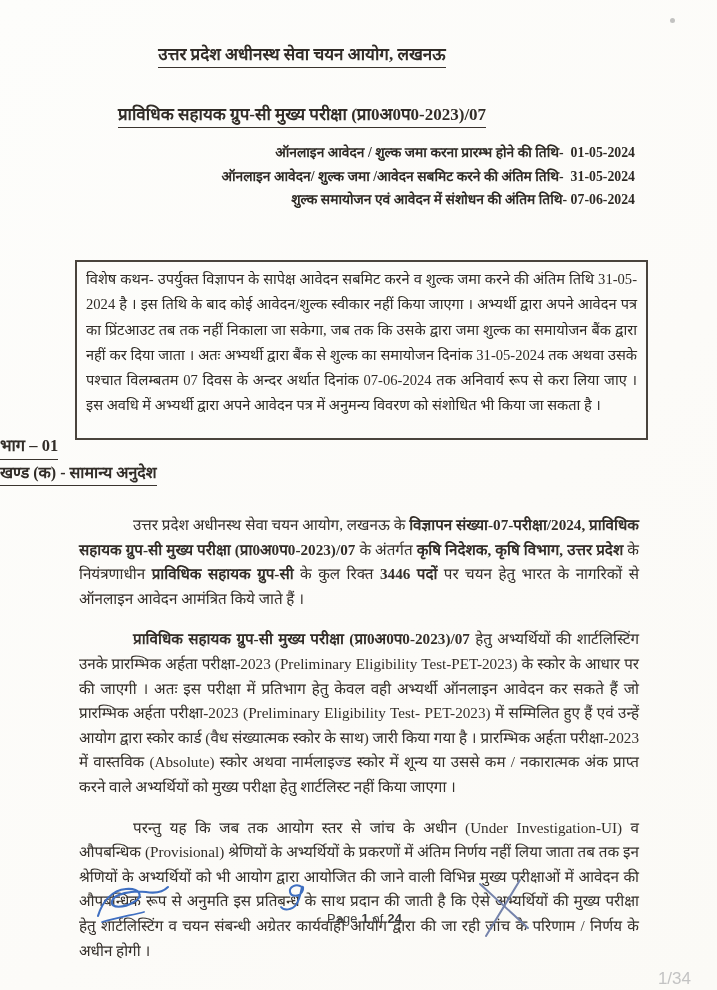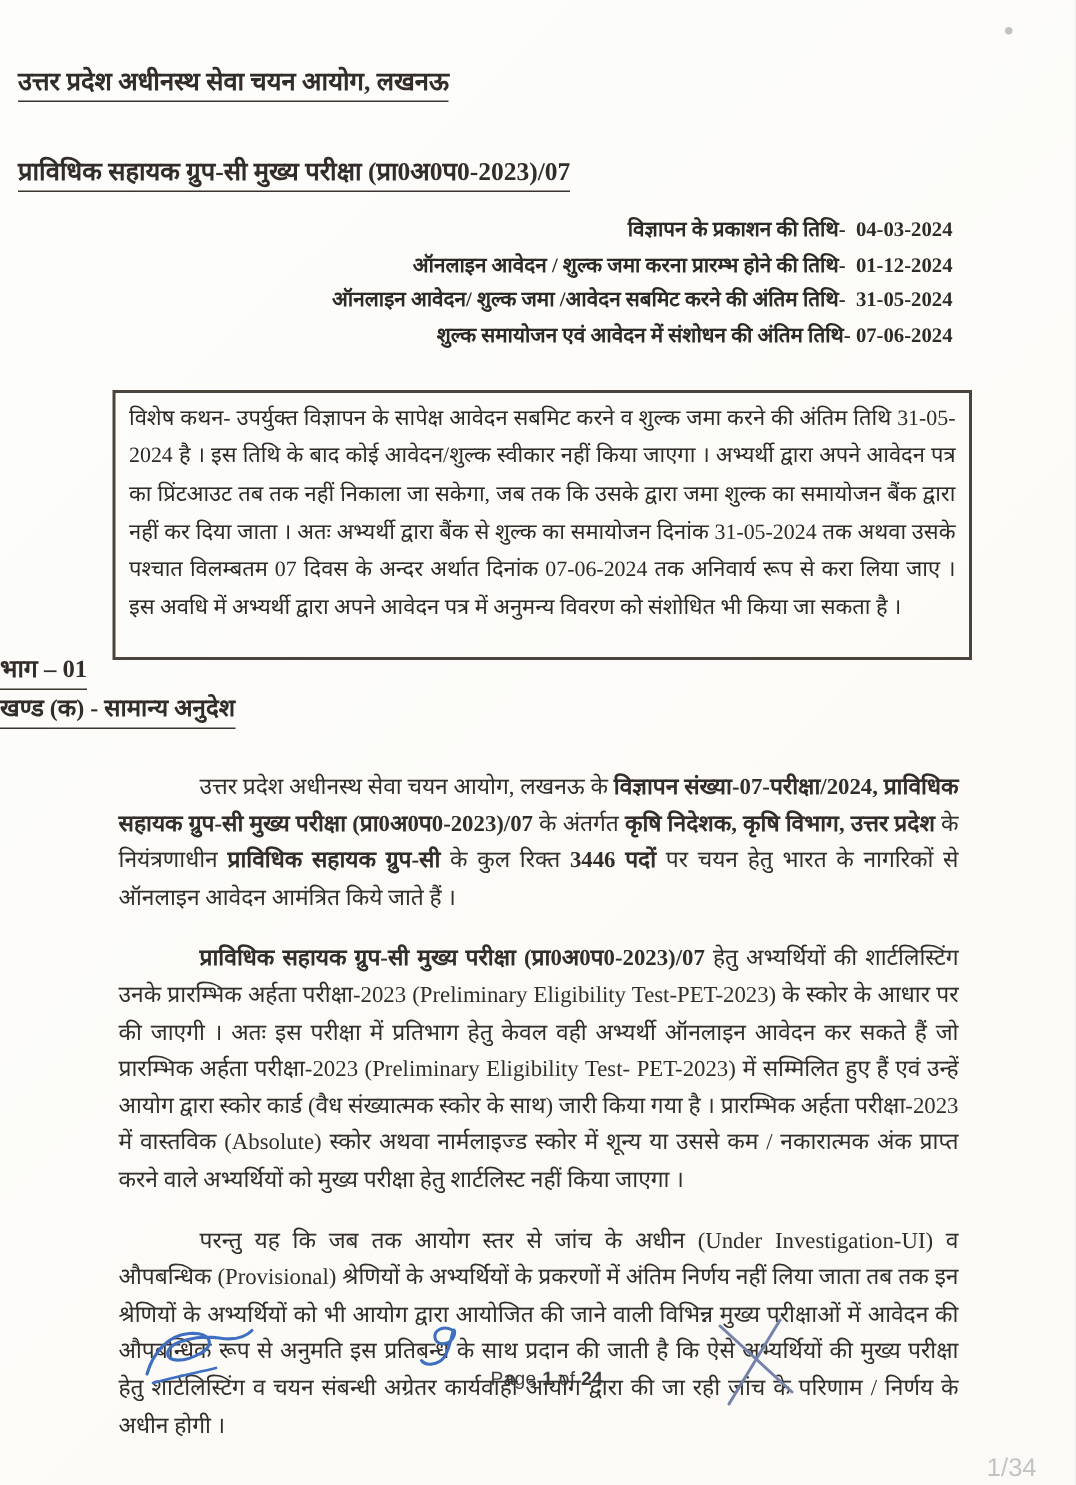--- a/index.html
+++ b/index.html
@@ -7,21 +7,21 @@
     position:relative;
     width:717px;height:990px;
     margin:0 auto;
     background:linear-gradient(135deg,#fdfdfb 0%, #fcfbf8 60%, #fbfaf6 100%);
     overflow:hidden;
     font-family:"Liberation Serif","DejaVu Serif",serif;
     color:#322d28;
   }
   .b{font-weight:bold;}
   .ul{display:inline-block;border-bottom:1.6px solid #3a342e;padding-bottom:2px;line-height:1.25;}
-  .hdr{position:absolute;left:12px;width:604px;text-align:left;}
+  .hdr{position:absolute;left:0;width:604px;text-align:center;}
   #hdr1{top:44px;font-size:17px;font-weight:bold;}
   #hdr2{top:75px;font-size:16.5px;font-weight:bold;}
   #hdr3{top:104px;font-size:17px;font-weight:bold;}
   .dates{
     position:absolute;top:141px;right:82px;width:560px;
     font-size:13.8px;font-weight:bold;text-align:right;line-height:23.5px;
     color:#2e2a25;
   }
   .notice{
     position:absolute;left:75px;top:260px;width:551px;
@@ -60,22 +60,21 @@
 </style>
 </head>
 <body>
 
 <div class="page">
 
   <div class="hdr" id="hdr1"><span class="ul">उत्तर प्रदेश अधीनस्थ सेवा चयन आयोग, लखनऊ</span></div>
   <div class="hdr" id="hdr3"><span class="ul">प्राविधिक सहायक ग्रुप-सी मुख्य परीक्षा (प्रा0अ0प0-2023)/07</span></div>
 
   <div class="dates">
-    <div><span>विज्ञापन के प्रकाशन की तिथि-</span>&nbsp;&nbsp;<span>04-03-2024</span></div>
-    <div><span>ऑनलाइन आवेदन / शुल्क जमा करना प्रारम्भ होने की तिथि-</span>&nbsp;&nbsp;<span>01-12-2024</span></div>
+    <div><span>ऑनलाइन आवेदन / शुल्क जमा करना प्रारम्भ होने की तिथि-</span>&nbsp;&nbsp;<span>01-05-2024</span></div>
     <div><span>ऑनलाइन आवेदन/ शुल्क जमा /आवेदन सबमिट करने की अंतिम तिथि-</span>&nbsp;&nbsp;<span>31-05-2024</span></div>
     <div><span>शुल्क समायोजन एवं आवेदन में संशोधन की अंतिम तिथि-</span>&nbsp;<span>07-06-2024</span></div>
   </div>
 
   <div class="notice">
     <span>विशेष कथन- उपर्युक्त विज्ञापन के सापेक्ष आवेदन सबमिट करने व शुल्क जमा करने की अंतिम तिथि 31-05-2024 है । इस तिथि के बाद कोई आवेदन/शुल्क स्वीकार नहीं किया जाएगा । अभ्यर्थी द्वारा अपने आवेदन पत्र का प्रिंटआउट तब तक नहीं निकाला जा सकेगा, जब तक कि उसके द्वारा जमा शुल्क का समायोजन बैंक द्वारा नहीं कर दिया जाता । अतः अभ्यर्थी द्वारा बैंक से शुल्क का समायोजन दिनांक 31-05-2024 तक अथवा उसके पश्चात विलम्बतम 07 दिवस के अन्दर अर्थात दिनांक 07-06-2024 तक अनिवार्य रूप से करा लिया जाए । इस अवधि में अभ्यर्थी द्वारा अपने आवेदन पत्र में अनुमन्य विवरण को संशोधित भी किया जा सकता है ।</span>
   </div>
 
   <div class="sect" id="sect1"><span class="ul">भाग – 01</span></div>
   <div class="sect" id="sect2"><span class="ul">खण्ड (क) - सामान्य अनुदेश</span></div>

